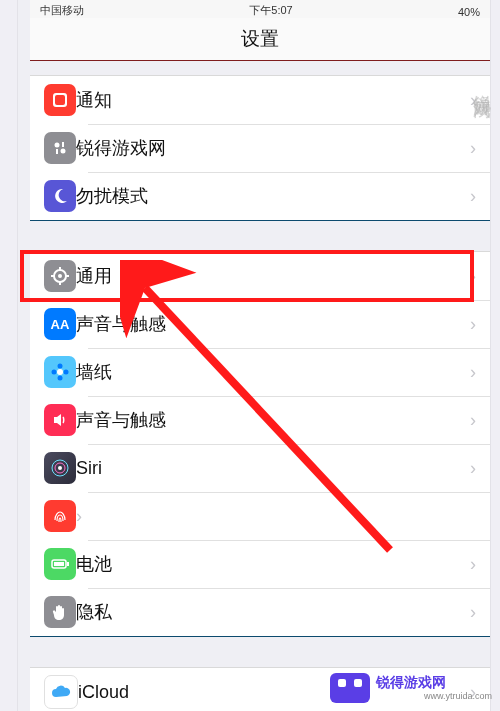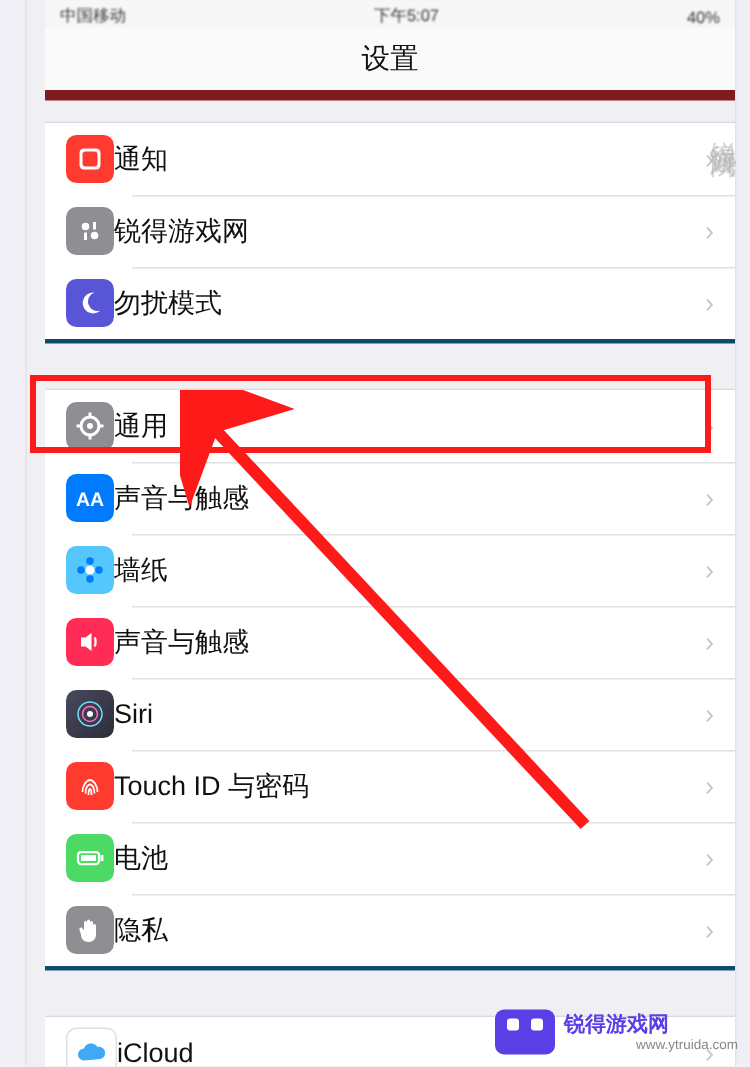--- a/index.html
+++ b/index.html
@@ -30,32 +30,32 @@
     align-items: flex-end;
     justify-content: space-between;
     padding: 0 10px;
     font-size: 11px;
     color: #333;
     filter: blur(0.6px);
   }
   .titlebar {
     height: 42px;
     background: #fafafa;
-    border-bottom: 7px solid #7f1d1d;
+    border-bottom: 1px solid #7f1d1d;
     display: flex;
     align-items: center;
     justify-content: center;
     font-size: 19px;
     font-weight: 500;
     color: #111;
   }
   .group {
     background: #ffffff;
     border-top: 1px solid #d9d9d9;
-    border-bottom: 3px solid #0c4a6e;
+    border-bottom: 1px solid #0c4a6e;
   }
   .gap {
     height: 30px;
   }
   .row {
     display: flex;
     align-items: center;
     height: 48px;
     padding: 0 14px 0 14px;
     position: relative;
@@ -274,21 +274,20 @@
     <div class="row">
       <div class="icon-wrap" style="background:#ff3b30">
         <svg width="20" height="20" viewBox="0 0 20 20">
             <g fill="none" stroke="#fff" stroke-width="1.2">
               <path d="M5 14c0-5 3-8 5-8s5 3 5 8"></path>
               <path d="M7 15c0-4 1.5-6 3-6s3 2 3 6"></path>
               <path d="M9 16c0-3 .5-4 1-4s1 1 1 4"></path>
             </g>
           </svg>
       </div>
-      <div class="row-label">Touch ID 与密码</div>
       <div class="chevron">›</div>
     </div>
 
     <div class="row">
       <div class="icon-wrap" style="background:#4cd964">
         <svg width="22" height="20" viewBox="0 0 22 20">
             <rect x="3" y="6" width="14" height="8" rx="2" fill="none" stroke="#fff" stroke-width="1.5"></rect>
             <rect x="18" y="8" width="2" height="4" fill="#fff"></rect>
             <rect x="5" y="8" width="10" height="4" fill="#fff"></rect>
           </svg>

